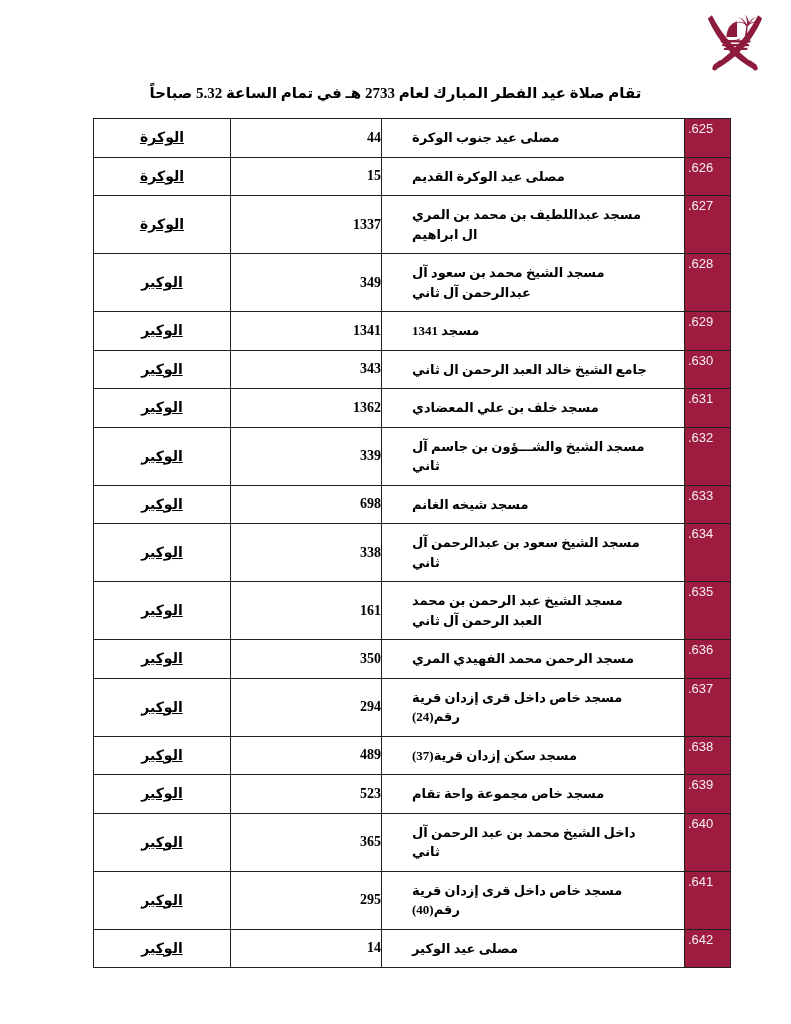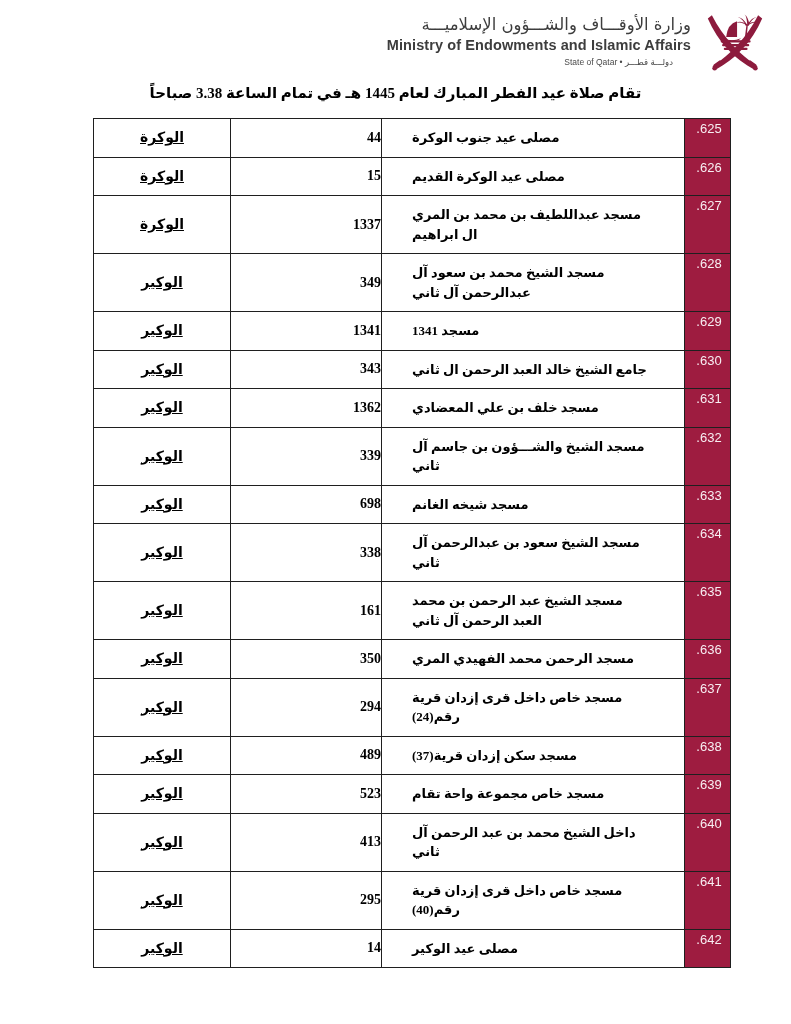--- a/index.html
+++ b/index.html
@@ -99,34 +99,29 @@
     padding: 9px 30px;
   }
   td.c-idx {
     width: 46px;
     background: #9e1c40;
     color: #f8eef2;
     font-family: "Liberation Sans", "DejaVu Sans", sans-serif;
     font-weight: 400;
     font-size: 13px;
     vertical-align: top;
-    text-align: center;
+    text-align: left;
     direction: ltr;
     padding: 2px 0 1px 3px;
   }
 </style>
 </head>
 <body>
 
 <div class="header">
-  <div class="header-text">
-    <div class="ministry-ar">وزارة الأوقـــاف والشـــؤون الإسلاميـــة</div>
-    <div class="ministry-en">Ministry of Endowments and Islamic Affairs</div>
-    <div class="state-line">State of Qatar • دولـــة قطـــر</div>
-  </div>
   <div class="logo">
     <svg viewBox="0 0 100 100" xmlns="http://www.w3.org/2000/svg" aria-hidden="true">
       <g fill="#8d1b3d">
 
         <path d="M78 95 C 50 80 25 55 10 20 L 16 15 C 33 48 56 72 83 90 Z"></path>
         <path d="M22 95 C 50 80 75 55 90 20 L 84 15 C 67 48 44 72 17 90 Z"></path>
         <circle cx="80" cy="93" r="3.4"></circle>
         <circle cx="20" cy="93" r="3.4"></circle>
         <rect x="70" y="84" width="13" height="3" rx="1.5" transform="rotate(35 76 85)"></rect>
         <rect x="17" y="84" width="13" height="3" rx="1.5" transform="rotate(-35 24 85)"></rect>
@@ -142,21 +137,21 @@
         <path d="M68 29 q -9 -7 -16 -3 q 9 -2 16 5 Z"></path>
         <path d="M68 29 q 9 -7 16 -3 q -9 -2 -16 5 Z"></path>
         <path d="M68 29 q -7 -11 -14 -11 q 8 2 12 13 Z"></path>
         <path d="M68 29 q 7 -11 14 -11 q -8 2 -12 13 Z"></path>
         <path d="M68 28 q -1 -12 -4 -14 q 5 3 7 14 Z"></path>
       </g>
     </svg>
   </div>
 </div>
 
-<div class="doc-title">تقام صلاة عيد الفطر المبارك لعام 1445 هـ في تمام الساعة 3.38 صباحاً</div>
+<div class="doc-title">تقام صلاة عيد الفطر المبارك لعام 2733 هـ في تمام الساعة 5.32 صباحاً</div>
 
 <table class="mosque-table">
   <tbody>
   <tr>
     <td class="c-area">الوكرة</td>
     <td class="c-num">44</td>
     <td class="c-name">مصلى عيد جنوب الوكرة</td>
     <td class="c-idx">.625</td>
   </tr>
 
@@ -253,21 +248,21 @@
 
   <tr>
     <td class="c-area">الوكير</td>
     <td class="c-num">523</td>
     <td class="c-name">مسجد خاص مجموعة واحة تقام</td>
     <td class="c-idx">.639</td>
   </tr>
 
   <tr>
     <td class="c-area">الوكير</td>
-    <td class="c-num">413</td>
+    <td class="c-num">365</td>
     <td class="c-name">داخل الشيخ محمد بن عبد الرحمن آل ثاني</td>
     <td class="c-idx">.640</td>
   </tr>
 
   <tr>
     <td class="c-area">الوكير</td>
     <td class="c-num">295</td>
     <td class="c-name">مسجد خاص داخل قرى إزدان قرية رقم(40)</td>
     <td class="c-idx">.641</td>
   </tr>

